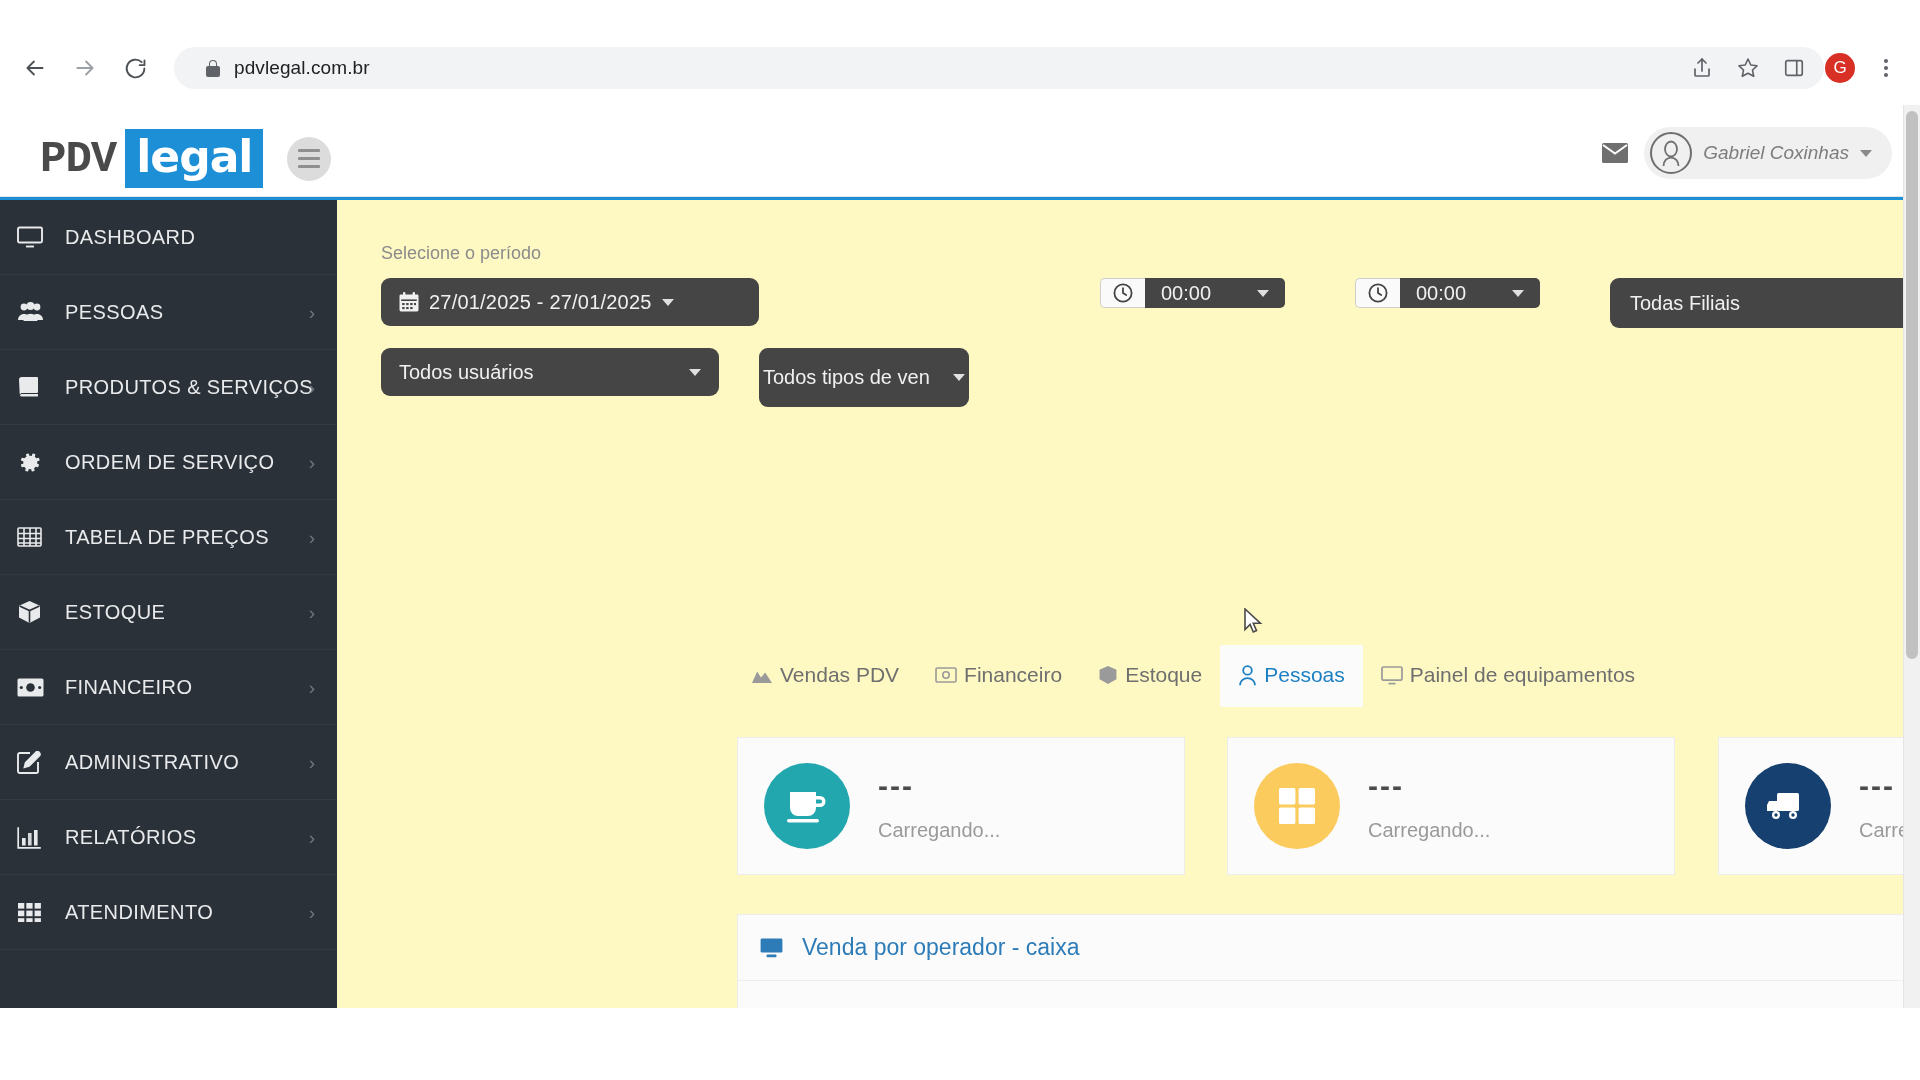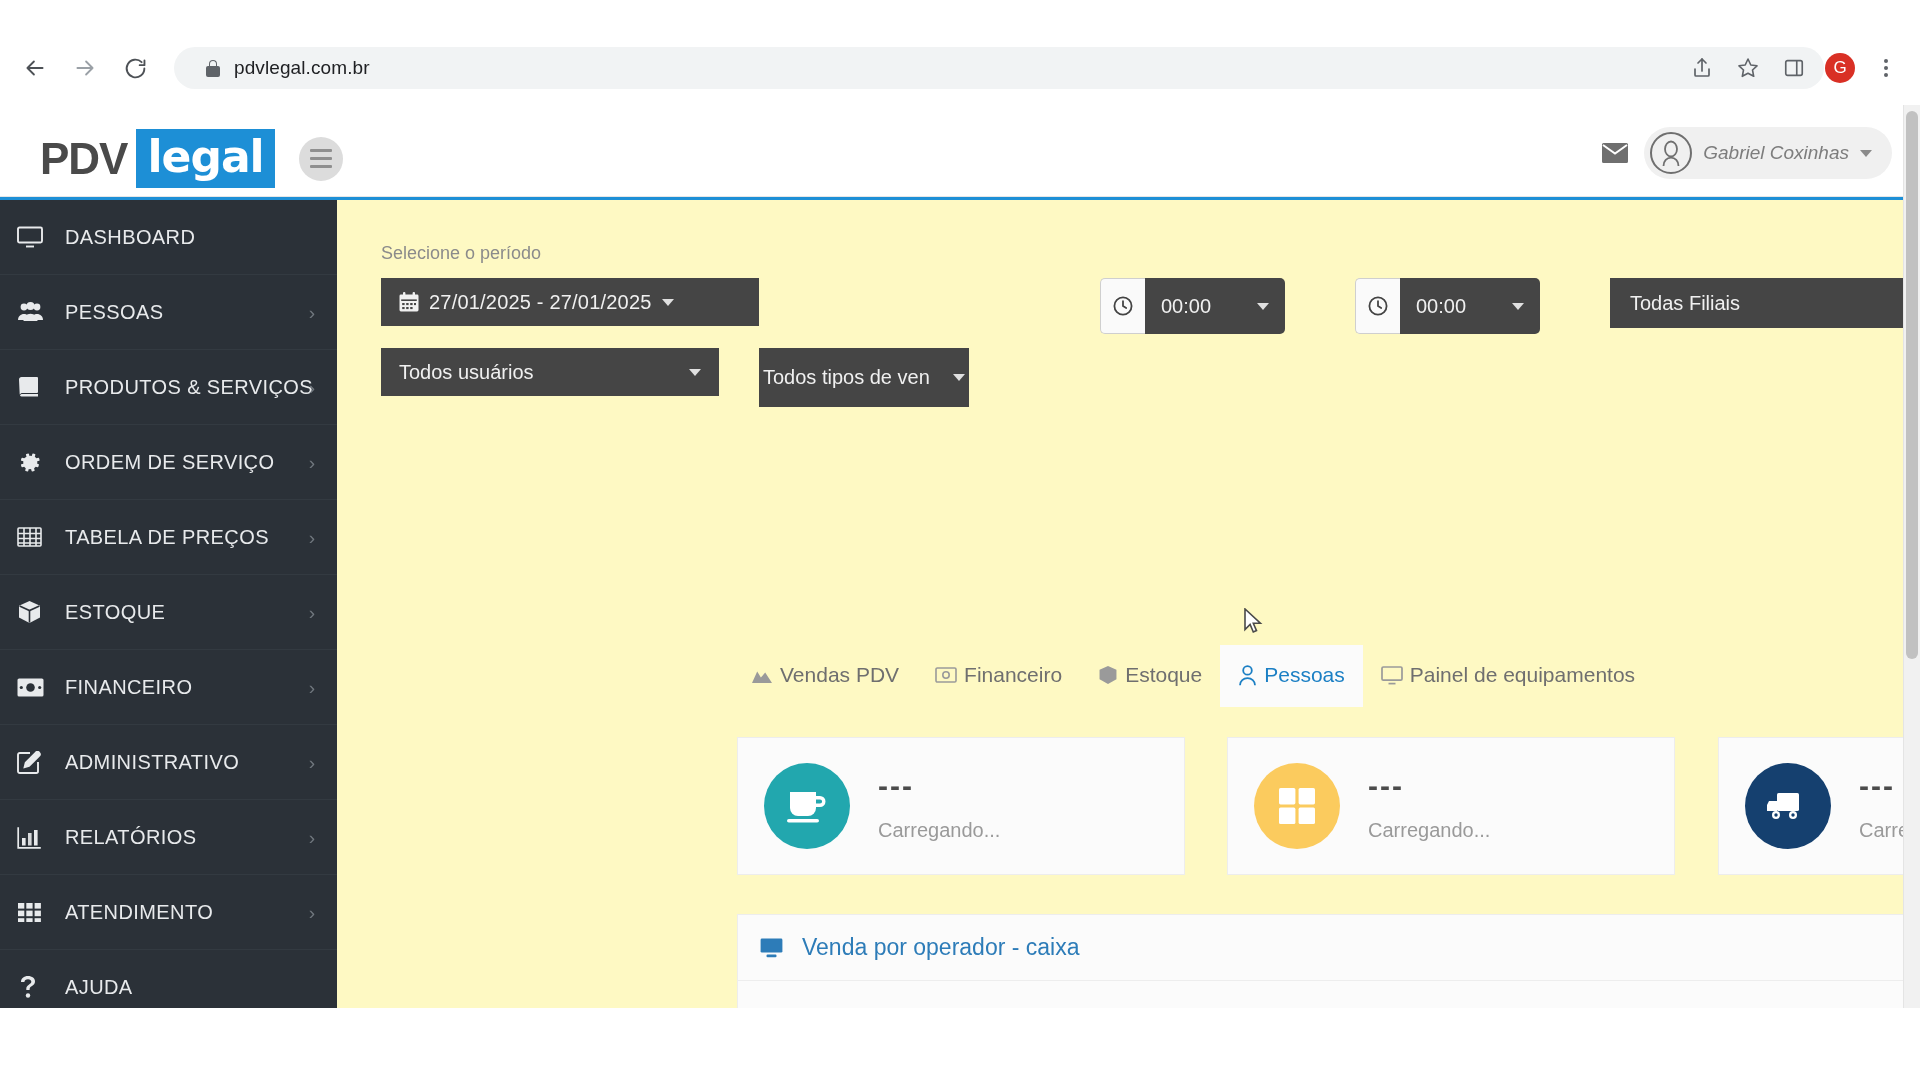--- a/index.html
+++ b/index.html
@@ -71,21 +71,21 @@
   }
 
   
   #app-header {
     position: absolute; left: 0; top: 0; width: 1920px; height: 92px;
     background: #ffffff; border-bottom: 1px solid #e6e6e6;
   }
   #brand { position: absolute; left: 40px; top: 24px; display: flex; align-items: center; }
   #brand-pdv {
     font-size: 44px; font-weight: bold; color: #4a4a4a;
-    letter-spacing: -1px; font-family: Liberation Sans, sans-serif;
+    letter-spacing: -1px; font-family: Liberation Mono, monospace;
   }
   #brand-legal {
     font-size: 44px; font-weight: bold; color: #ffffff;
     background: #1d8fd6; padding: 2px 11px 6px 11px; margin-left: 9px;
     letter-spacing: -1px; font-family: "DejaVu Sans", sans-serif;
   }
   #sidebar-toggle {
     width: 44px; height: 44px; border-radius: 50%; background: #dcdcdc;
     margin-left: 24px; display: flex; flex-direction: column;
     align-items: center; justify-content: center; gap: 5px; cursor: pointer;
@@ -137,34 +137,34 @@
     background: #fef9c3; border-top: 3px solid #1d8fd6; overflow: hidden;
   }
 
   #period-label {
     position: absolute; left: 44px; top: 43px;
     font-size: 18px; color: #8b8b8b; font-family: "Liberation Sans", sans-serif;
   }
 
   .ctrl {
     position: absolute; background: #454545; color: #f0f0f0;
-    border-radius: 0; display: flex; align-items: center;
+    border-radius: 9px; display: flex; align-items: center;
     font-size: 20px; font-family: "Liberation Sans", sans-serif; cursor: pointer;
   }
   .caret-dn {
     width: 0; height: 0; border-left: 6px solid transparent;
     border-right: 6px solid transparent; border-top: 7px solid #e0e0e0;
   }
 
   #date-range {
     left: 44px; top: 78px; width: 378px; height: 48px; padding: 0 18px; gap: 10px;
   }
   #date-range .dr-text { letter-spacing: .2px; }
 
-  .time-group { position: absolute; height: 56px; display: flex; border-radius: 1px; overflow: hidden; }
+  .time-group { position: absolute; height: 30px; display: flex; border-radius: 1px; overflow: hidden; }
   .time-addon {
     width: 45px; background: #fafafa; border: 1px solid #cfcfcf; border-right: none;
     display: flex; align-items: center; justify-content: center; color: #444;
     border-radius: 5px 0 0 5px;
   }
   .time-field {
     width: 140px; background: #454545; color: #f0f0f0; display: flex;
     align-items: center; justify-content: space-between; padding: 0 16px;
     font-size: 20px; border-radius: 0 5px 5px 0;
   }
@@ -461,29 +461,20 @@
           <rect x="17.6" y="9.6" width="6.3" height="5.6"></rect>
           <rect x="1" y="17.2" width="6.3" height="3.8"></rect>
             <rect x="9.3" y="17.2" width="6.3" height="3.8"></rect>
           <rect x="17.6" y="17.2" width="6.3" height="3.8"></rect>
         </svg>
       </span>
       <span class="side-label">ATENDIMENTO</span>
       <span class="side-chevron">›</span>
     </div>
 
-    <div class="side-item">
-      <span class="side-icon">
-        <svg width="22" height="24" viewBox="0 0 22 24" fill="#e8eaec">
-          <path d="M11 1C6.9 1 4 3.4 4 7h3.4c0-1.7 1.4-2.8 3.6-2.8 2 0 3.3 1 3.3 2.4 0 1.3-.7 2-2.5 3.1-1.9 1.2-2.6 2.4-2.5 4.5v.9h3.3v-.7c0-1.5.5-2.2 2.4-3.4 2-1.2 3-2.7 3-4.7C18 3.3 15.1 1 11 1z"></path>
-          <circle cx="11" cy="20.5" r="2.2"></circle>
-        </svg>
-      </span>
-      <span class="side-label">AJUDA</span>
-    </div>
   </nav>
 
   <main id="content">
 
     <div id="period-label">Selecione o período</div>
 
     <div class="ctrl" id="date-range">
       <span style="display:flex;align-items:center;">
         <svg width="20" height="20" viewBox="0 0 20 20" fill="#f0f0f0">
           <rect x="0.5" y="2.5" width="19" height="17" rx="1.4"></rect>

